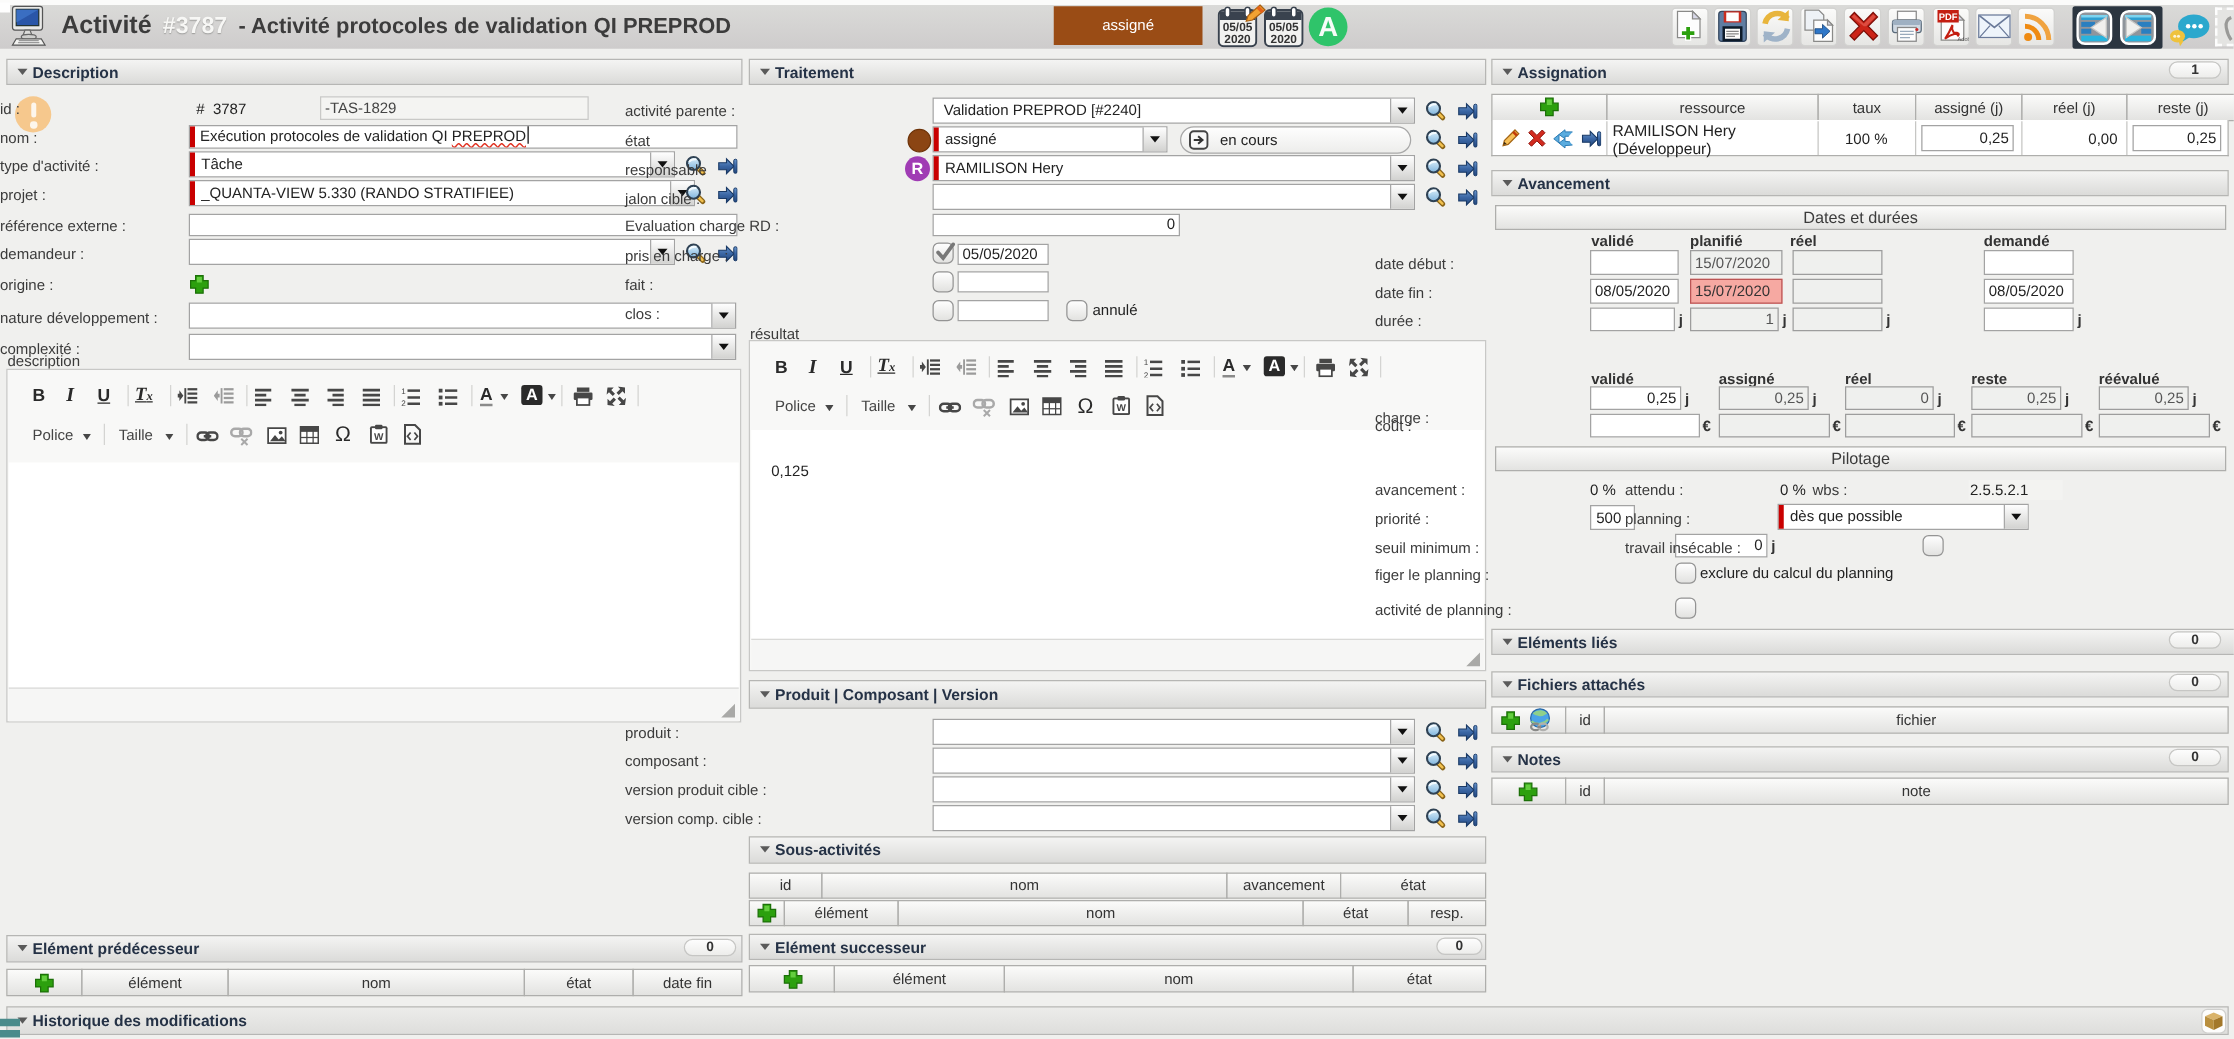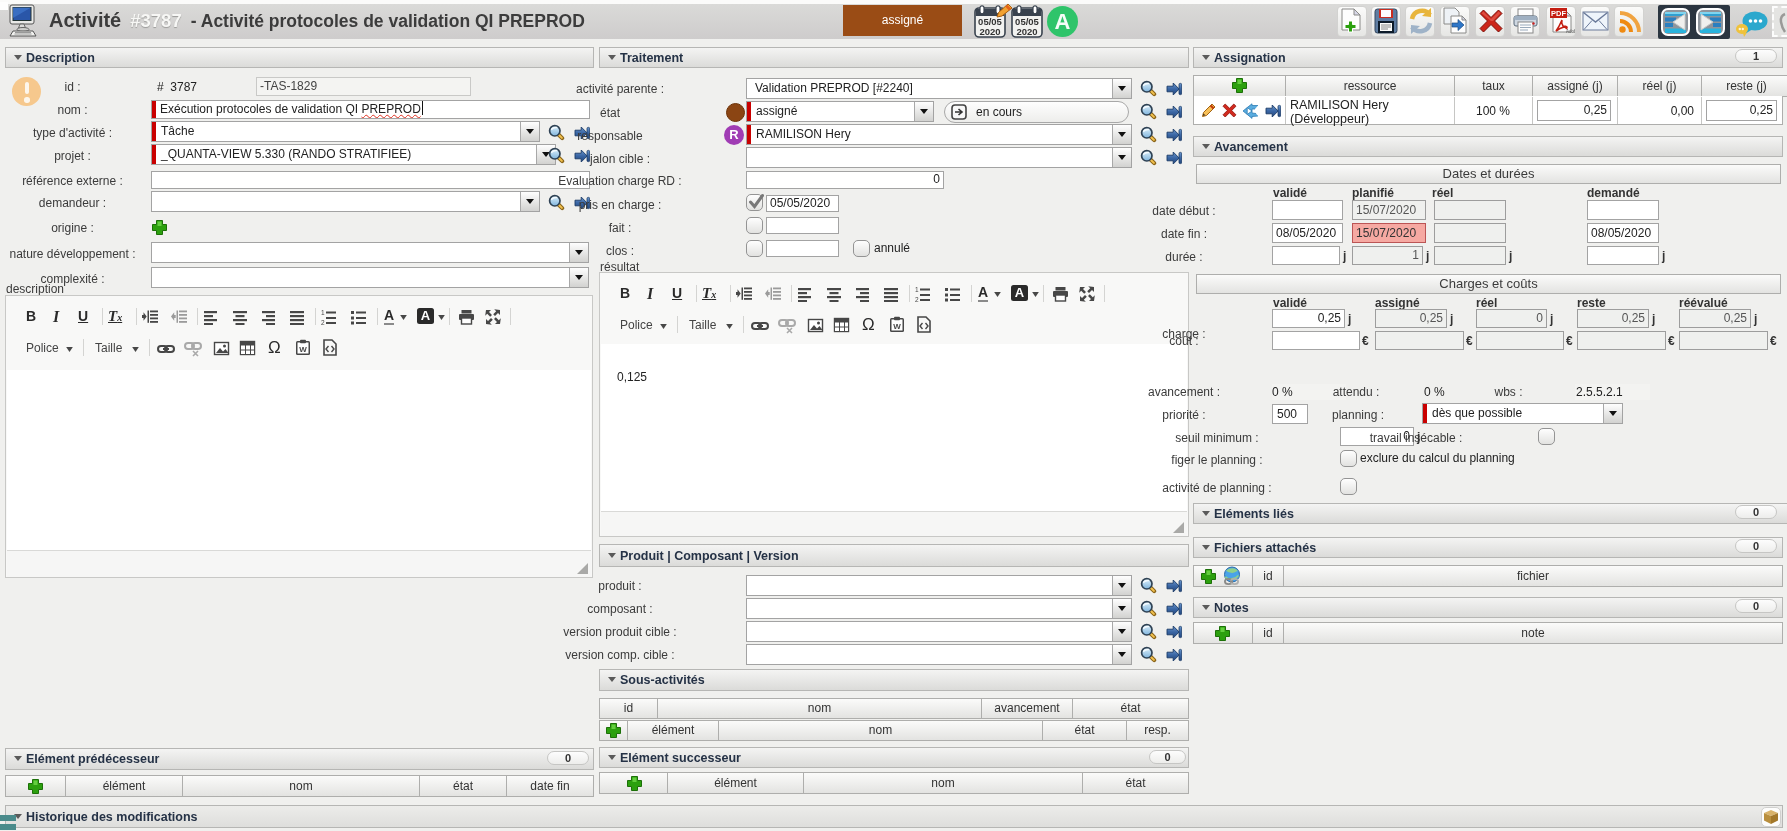--- a/index.html
+++ b/index.html
@@ -1,19 +1,19 @@
 <!DOCTYPE html>
 <html><head>
 <meta charset="utf-8">
 <style>
 *{margin:0;padding:0;box-sizing:border-box}
 html,body{width:1787px;height:831px;font-family:"Liberation Sans",sans-serif;background:#f0f0ee;overflow:hidden}
 #pg{position:relative;width:1787px;height:831px;background:#f0f0ee;font-family:"Liberation Sans",sans-serif}
 .ab{position:absolute}
-.lb{position:absolute;font-size:12px;color:#3b3b3b;text-align:center;white-space:nowrap}
+.lb{position:absolute;font-size:12px;color:#3b3b3b;text-align:left;white-space:nowrap}
 .tx{position:absolute;font-size:12px;color:#222;white-space:nowrap}
 .in{position:absolute;background:#fff;border:1px solid #a3a3a3;font-size:12px;color:#222;padding:0 3px;white-space:nowrap;overflow:hidden}
 .dis{background:#eff0ee;border:1px solid #9d9d9d;color:#555}
 .hd{position:absolute;background:linear-gradient(#f4f4f3,#dbdbd9);border:1px solid #b6b6b4;font-size:12.5px;font-weight:bold;color:#253246}
 .hd .t{position:absolute;left:8px;top:7px;width:0;height:0;border-left:4px solid transparent;border-right:4px solid transparent;border-top:5px solid #5a5a5a}
 .hd .x{position:absolute;left:20px;top:3px}
 .badge{position:absolute;width:42px;height:14px;border-radius:8px;background:linear-gradient(#fdfdfd,#ededeb);border:1px solid #c6c6c4;font-size:11px;font-weight:bold;color:#333;text-align:center;line-height:13px}
 .th{position:absolute;background:linear-gradient(#fbfbfa,#e3e3e1);border:1px solid #aeaeac;font-size:12px;color:#333;text-align:center}
 .sel{position:absolute;background:#fff;border:1px solid #a3a3a3;font-size:12px;color:#222}
 .sel .sb{position:absolute;right:0;top:0;bottom:0;width:19px;background:linear-gradient(#fefefe,#d2d2d0);border-left:1px solid #a8a8a8}
@@ -833,21 +833,20 @@
 <div class="lb" style="left:1100px;top:250px;width:168px">durée :</div>
 <div class="in" style="left:1272px;top:246px;width:68px;height:19px"></div>
     <div class="jj" style="left:1343px;top:249px">j</div>
 <div class="in dis" style="left:1352px;top:246px;width:71px;height:19px;text-align:right;line-height:17px">1</div>
     <div class="jj" style="left:1426px;top:249px">j</div>
 <div class="in dis" style="left:1434px;top:246px;width:72px;height:19px"></div>
     <div class="jj" style="left:1509px;top:249px">j</div>
 <div class="in" style="left:1587px;top:246px;width:72px;height:19px"></div>
     <div class="jj" style="left:1662px;top:249px">j</div>
 
-<div class="th" style="left:1196px;top:274px;width:585px;height:20px;line-height:18px;font-size:13px;color:#3b3b3b">Charges et coûts</div>
 <div class="jj" style="left:1273px;top:296px">validé</div>
 <div class="jj" style="left:1375px;top:296px">assigné</div>
 <div class="jj" style="left:1476px;top:296px">réel</div>
 <div class="jj" style="left:1577px;top:296px">reste</div>
 <div class="jj" style="left:1679px;top:296px">réévalué</div>
 
 <div class="lb" style="left:1100px;top:327px;width:168px">charge :</div>
 <div class="in" style="left:1272px;top:309px;width:73px;height:19px;text-align:right;line-height:17px">0,25</div>
     <div class="jj" style="left:1348px;top:312px">j</div>
 <div class="in dis" style="left:1375px;top:309px;width:72px;height:19px;text-align:right;line-height:17px">0,25</div>
@@ -864,20 +863,21 @@
     <div class="jj" style="left:1362px;top:334px">€</div>
 <div class="in dis" style="left:1375px;top:331px;width:89px;height:19px"></div>
     <div class="jj" style="left:1466px;top:334px">€</div>
 <div class="in dis" style="left:1476px;top:331px;width:88px;height:19px"></div>
     <div class="jj" style="left:1566px;top:334px">€</div>
 <div class="in dis" style="left:1577px;top:331px;width:89px;height:19px"></div>
     <div class="jj" style="left:1668px;top:334px">€</div>
 <div class="in dis" style="left:1679px;top:331px;width:89px;height:19px"></div>
     <div class="jj" style="left:1770px;top:334px">€</div>
 
+<div class="th" style="left:1196px;top:357px;width:585px;height:20px;line-height:18px;font-size:13px;color:#3b3b3b">Pilotage</div>
 
 <div class="lb" style="left:1100px;top:385px;width:168px">avancement :</div>
 <div class="ab" style="left:1272px;top:384px;width:74px;height:16px;background:#f3f3f1"></div>
 <div class="tx" style="left:1272px;top:385px">0 %</div>
 <div class="lb" style="left:1300px;top:385px;width:112px">attendu :</div>
 <div class="tx" style="left:1424px;top:385px">0 %</div>
 <div class="lb" style="left:1450px;top:385px;width:117px">wbs :</div>
 <div class="ab" style="left:1575px;top:384px;width:75px;height:16px;background:#f3f3f1"></div>
 <div class="tx" style="left:1576px;top:385px">2.5.5.2.1</div>
 

